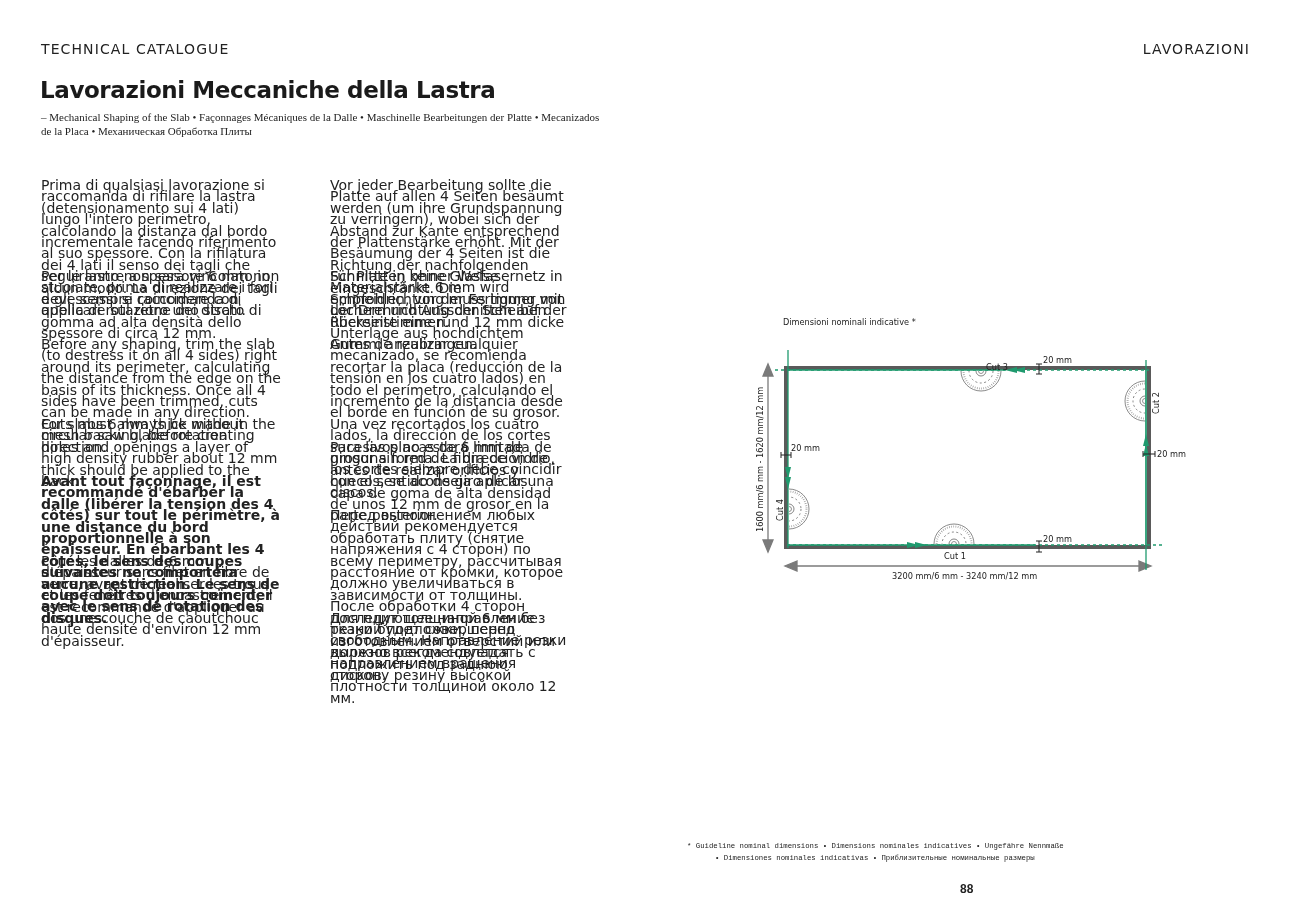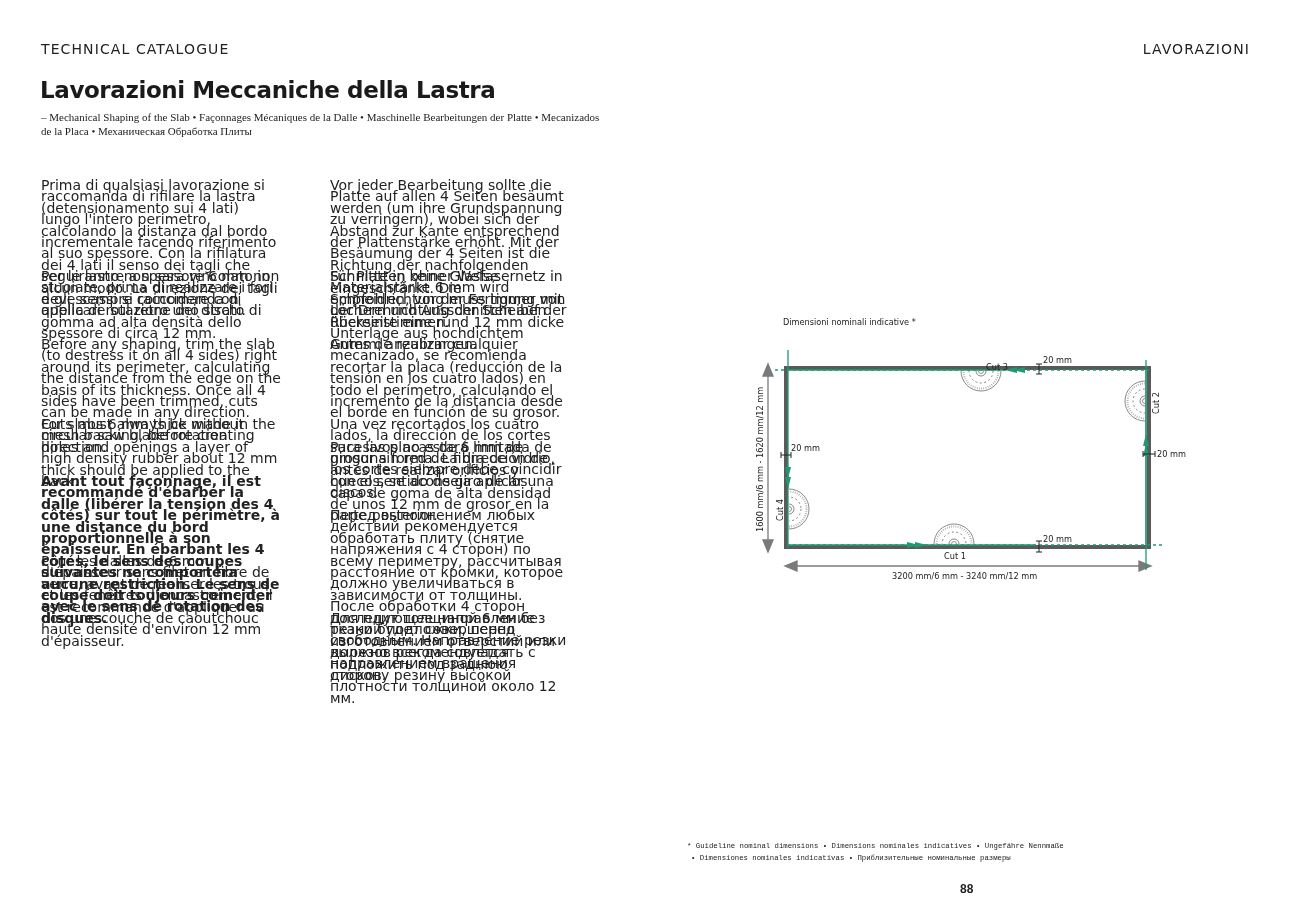--- a/index.html
+++ b/index.html
@@ -172,17 +172,17 @@
   <div class="dlabel" style="left:298px; top:224px;">20 mm</div>
   <div class="dlabel" style="left:46px; top:133px;">20 mm</div>
   <div class="dlabel" style="left:412px; top:139px;">20 mm</div>
 
   <div class="dlabel vlabel" style="left:10px; top:222px;">1600 mm/6 mm  -  1620 mm/12 mm</div>
   <div class="dlabel" style="left:147px; top:261px;">3200 mm/6 mm  -  3240 mm/12 mm</div>
 </div>
 
 <div class="footnote">
   <div>* Guideline nominal dimensions • Dimensions nominales indicatives • Ungefähre Nennmaße</div>
-  <div style="padding-left:4px;">• Dimensiones nominales indicativas • Приблизительные номинальные размеры</div>
+  <div style="padding-left:4px;margin-left:24px;">• Dimensiones nominales indicativas • Приблизительные номинальные размеры</div>
 </div>
 
 <div class="page-num" style="left:316px;margin-top:48px;">54</div>
 <div class="page-num" style="left:960px;">88</div>
 
 </body></html>

